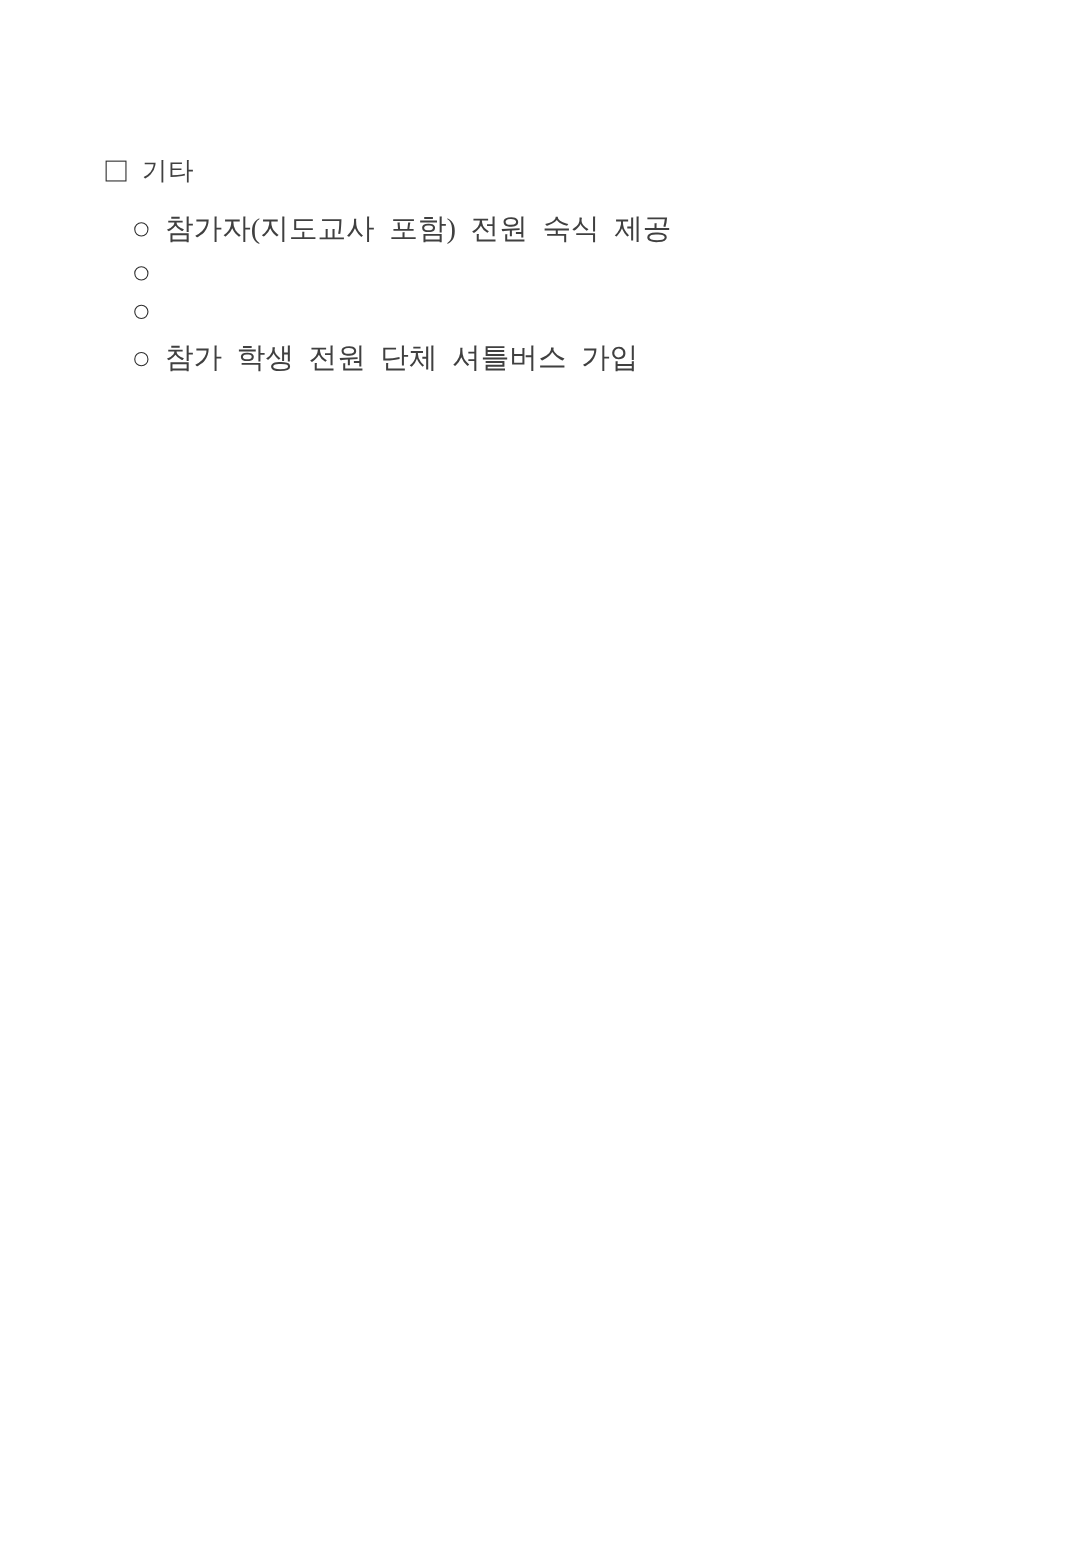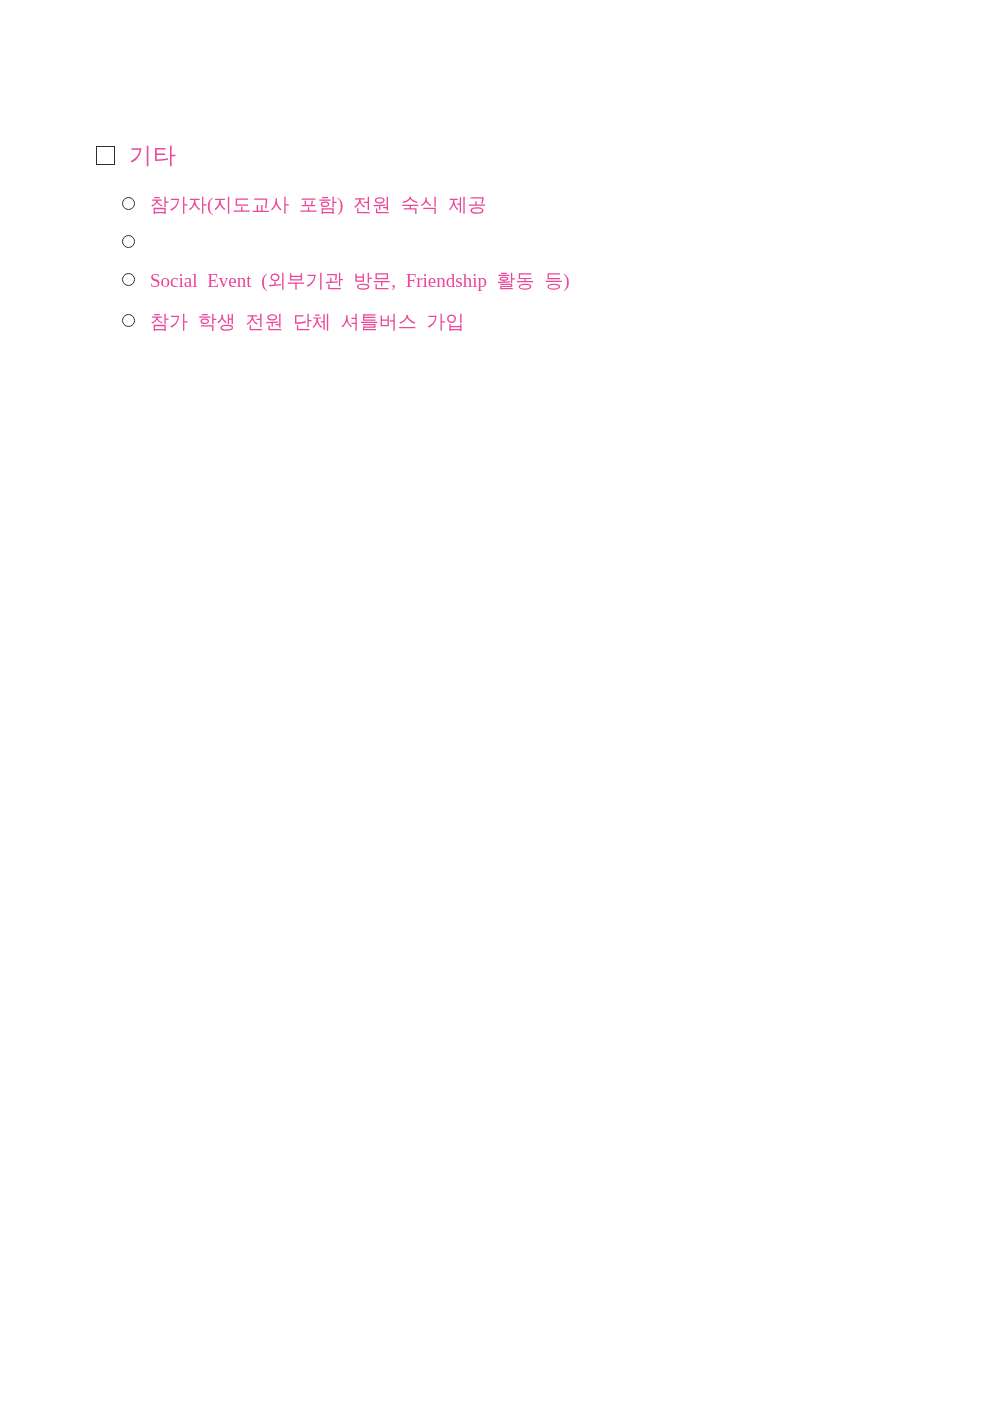--- a/index.html
+++ b/index.html
@@ -6,21 +6,21 @@
     margin: 0;
     padding: 0;
     background: #ffffff;
   }
   .page {
     position: relative;
     width: 992px;
     height: 1403px;
     background: #ffffff;
     font-family: "Liberation Serif", "DejaVu Serif", serif;
-    color: #ec4899;
+    color: #404040;
     overflow: hidden;
     border-radius: 22px;
   }
   .content {
     position: absolute;
     top: 140px;
     left: 96px;
     right: 60px;
   }
   .heading {
@@ -39,21 +39,21 @@
     flex: 0 0 auto;
   }
   .bullet-list {
     list-style: none;
     margin: 0;
     padding: 0 0 0 26px;
   }
   .bullet-item {
     display: flex;
     align-items: baseline;
-    font-size: 19px;
+    font-size: 26px;
     line-height: 1.0;
     margin-bottom: 22px;
     word-spacing: 0.26em;
     white-space: nowrap;
   }
   .circle-marker {
     display: inline-block;
     width: 11px;
     height: 11px;
     border: 1.4px solid #2e2e2e;
@@ -78,21 +78,20 @@
     <ul class="bullet-list">
       <li class="bullet-item">
         <span class="circle-marker"></span>
         <span>참가자(지도교사 포함) 전원 숙식 제공</span>
       </li>
       <li class="bullet-item">
         <span class="circle-marker"></span>
       </li>
       <li class="bullet-item">
         <span class="circle-marker"></span>
-        <span>Social Event (외부기관 방문, Friendship 활동 등)</span>
       </li>
       <li class="bullet-item">
         <span class="circle-marker"></span>
         <span>참가 학생 전원 단체 셔틀버스 가입</span>
       </li>
     </ul>
 
   </div>
 </div>
 

